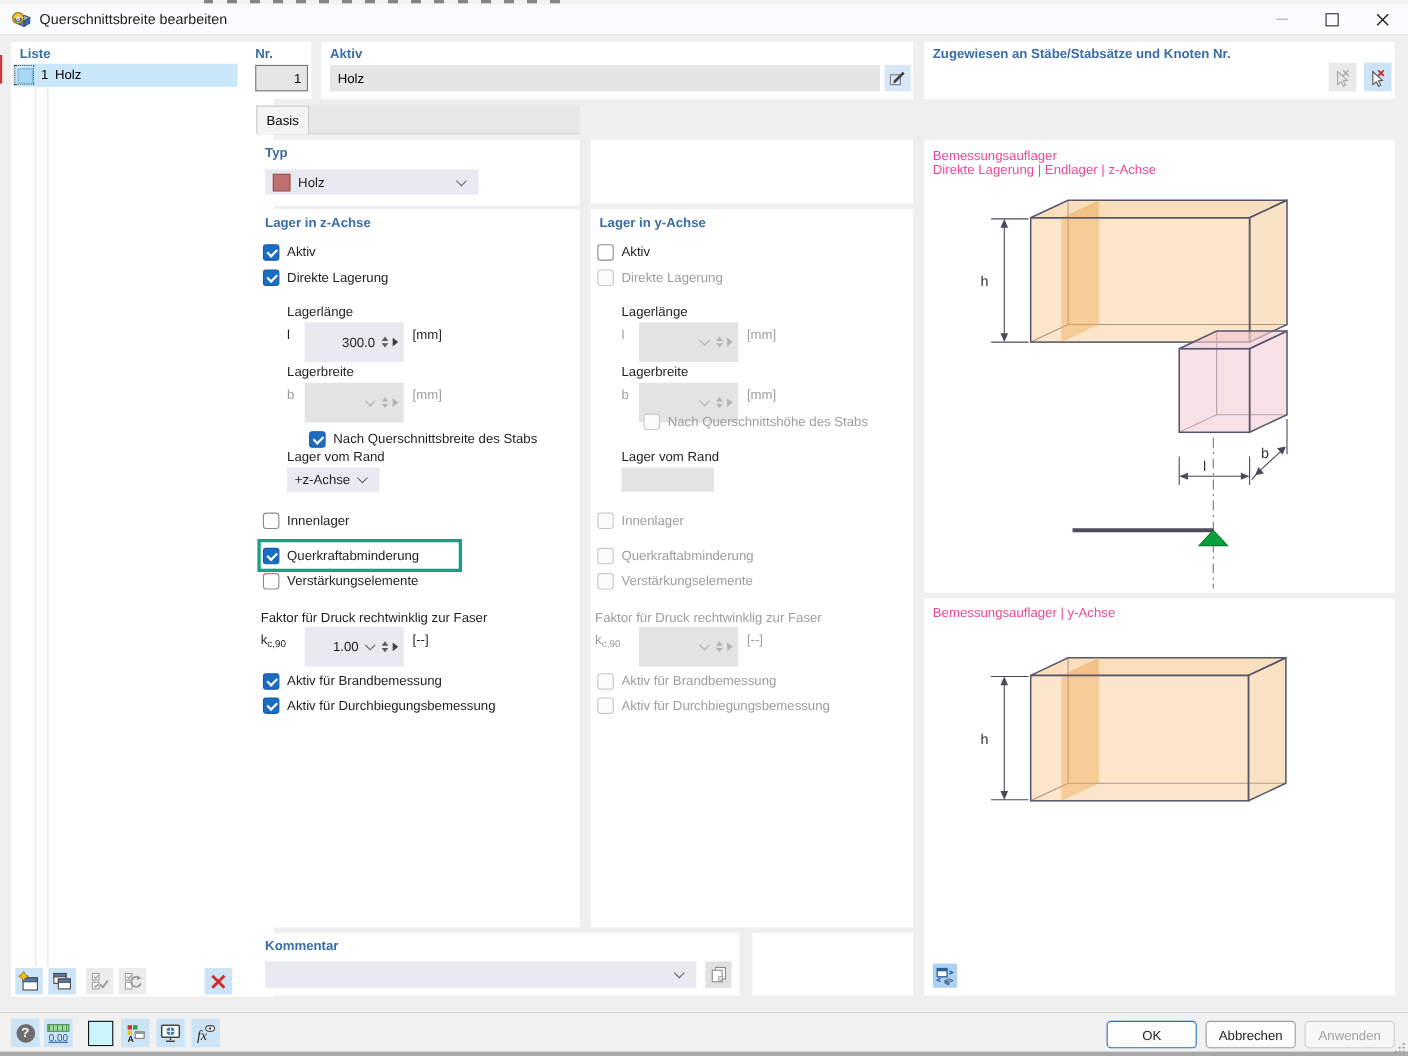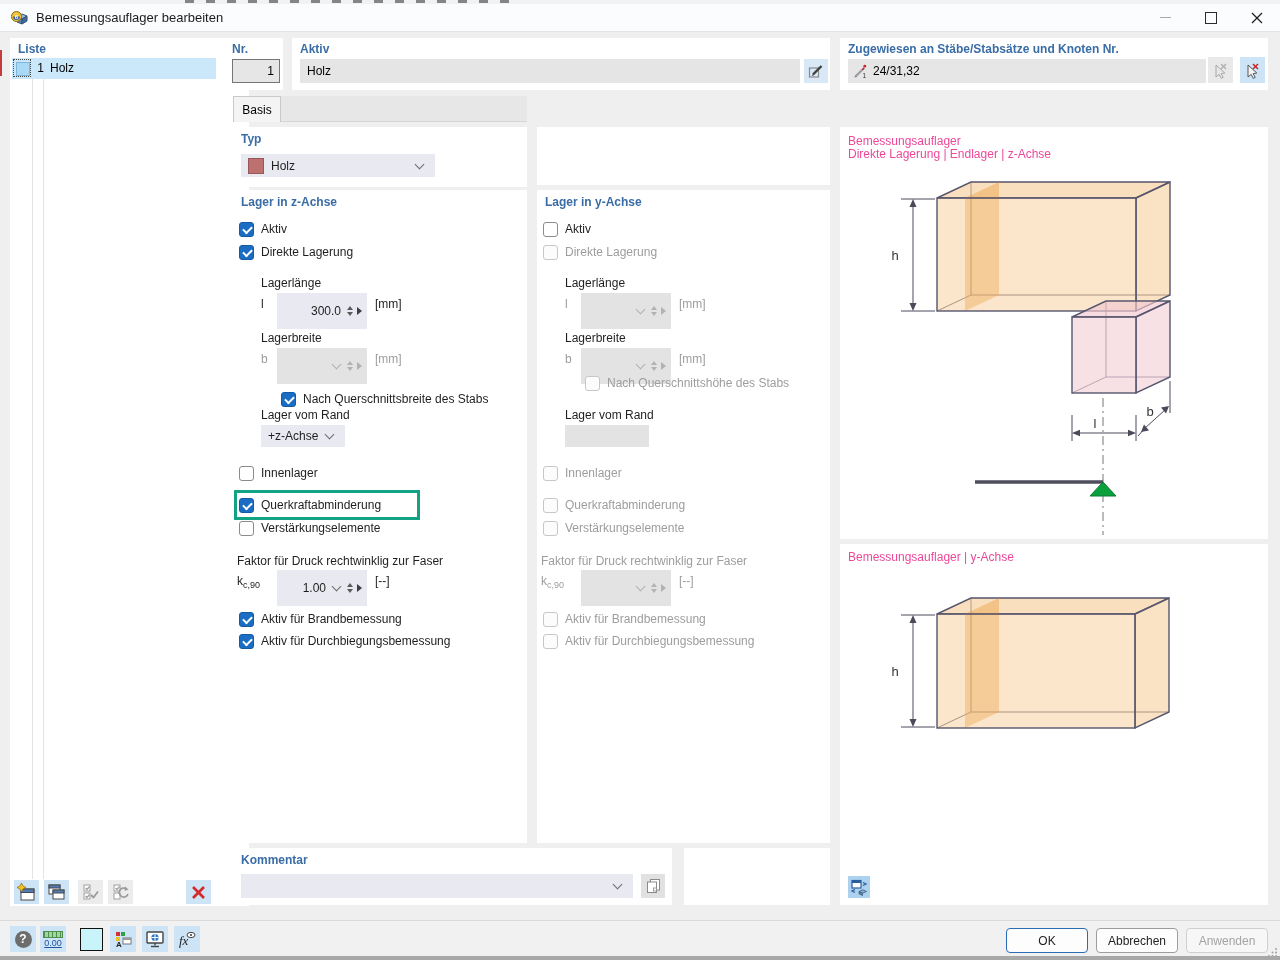--- a/index.html
+++ b/index.html
@@ -65,21 +65,21 @@
 
 <div class="abs" style="left:0;top:4px;width:1280px;height:27px;background:#fbfcfd;border-bottom:1px solid #e4e4e4;">
   <svg class="abs" style="left:10px;top:4px" width="19" height="19" viewBox="0 0 19 19">
     <polygon points="7,9 12,6 17,8 12,11" fill="#9db8d8" stroke="#35537a" stroke-width="1"></polygon>
     <polygon points="7,9 12,11 12,16 7,14" fill="#5d83b4" stroke="#35537a" stroke-width="1"></polygon>
     <polygon points="12,11 17,8 17,13 12,16" fill="#416a9c" stroke="#35537a" stroke-width="1"></polygon>
     <circle cx="6.5" cy="8.5" r="5" fill="#f3c33a" stroke="#8a6a12" stroke-width="1"></circle>
     <path d="M3,8.5 a3.5,3.5 0 0 0 7,0" fill="#3e66a0"></path>
     <text x="6.5" y="11" font-size="6" text-anchor="middle" fill="#fff" font-weight="bold">6</text>
   </svg>
-  <div class="abs" style="left:36px;top:6px;font-size:13px;color:#1c1c1c;">Bemessungsauflager bearbeiten</div>
+  <div class="abs" style="left:36px;top:6px;font-size:13px;color:#1c1c1c;">Querschnittsbreite bearbeiten</div>
   <div class="abs ibtn" style="left:1142px;top:0;width:46px;height:27px;">
     <div style="width:11px;height:1.5px;background:#a9a9a9;"></div>
   </div>
   <div class="abs ibtn" style="left:1188px;top:0;width:46px;height:27px;">
     <div style="width:10px;height:10px;border:1.2px solid #2b2b2b;"></div>
   </div>
   <div class="abs ibtn" style="left:1234px;top:0;width:46px;height:27px;">
     <svg width="12" height="12" viewBox="0 0 12 12">
       <line x1="1" y1="1" x2="11" y2="11" stroke="#1f1f1f" stroke-width="1.3"></line>
       <line x1="11" y1="1" x2="1" y2="11" stroke="#1f1f1f" stroke-width="1.3"></line>
@@ -157,30 +157,20 @@
     <svg width="17" height="17" viewBox="0 0 17 17">
       <rect x="1.5" y="5" width="9" height="9" fill="none" stroke="#8a8a8a" stroke-width="1.2"></rect>
       <line x1="5" y1="11.5" x2="13.5" y2="3" stroke="#3f3f3f" stroke-width="2.4"></line>
       <polygon points="4,13 5.8,12.4 4.6,11.2" fill="#3f3f3f"></polygon>
     </svg>
   </div>
 </div>
 
 <div class="panel" style="left:840px;top:38px;width:428px;height:52px;">
   <div class="stitle" style="left:8px;top:4px;">Zugewiesen an Stäbe/Stabsätze und Knoten Nr.</div>
-  <div class="abs" style="left:8px;top:21px;width:358px;height:24px;background:#e6e6e6;display:flex;align-items:center;padding-left:5px;box-sizing:border-box;gap:5px;">
-    <svg width="15" height="15" viewBox="0 0 15 15">
-      <line x1="2.5" y1="12.5" x2="11" y2="4" stroke="#9a9aa6" stroke-width="2.2"></line>
-      <polygon points="1.5,13.5 4,13 2.2,11.3" fill="#88888f"></polygon>
-      <circle cx="11.8" cy="2.2" r="1.4" fill="#cc2222"></circle>
-      <rect x="9" y="4.2" width="2.6" height="1.4" transform="rotate(-45 10.3 4.9)" fill="#cc2222"></rect>
-      <text x="9.5" y="14" font-size="6.5" fill="#333">1</text>
-    </svg>
-    <span>24/31,32</span>
-  </div>
   <div class="ibtn" style="left:368px;top:19px;width:25px;height:26px;background:#e9e9e9;">
     <svg width="17" height="17" viewBox="0 0 17 17">
       <line x1="9" y1="2" x2="14" y2="7" stroke="#b0b0b0" stroke-width="1.4"></line>
       <line x1="14" y1="2" x2="9" y2="7" stroke="#b0b0b0" stroke-width="1.4"></line>
       <path d="M4,3 L4,15 L7.2,12.4 L9.2,16.4 L11.2,15.4 L9.2,11.6 L12.8,11 Z" fill="#e8e8e8" stroke="#a6a6a6" stroke-width="1"></path>
     </svg>
   </div>
   <div class="ibtn blue" style="left:400px;top:19px;width:25px;height:26px;">
     <svg width="17" height="17" viewBox="0 0 17 17">
       <line x1="9" y1="2" x2="14" y2="7" stroke="#cc2222" stroke-width="1.5"></line>

